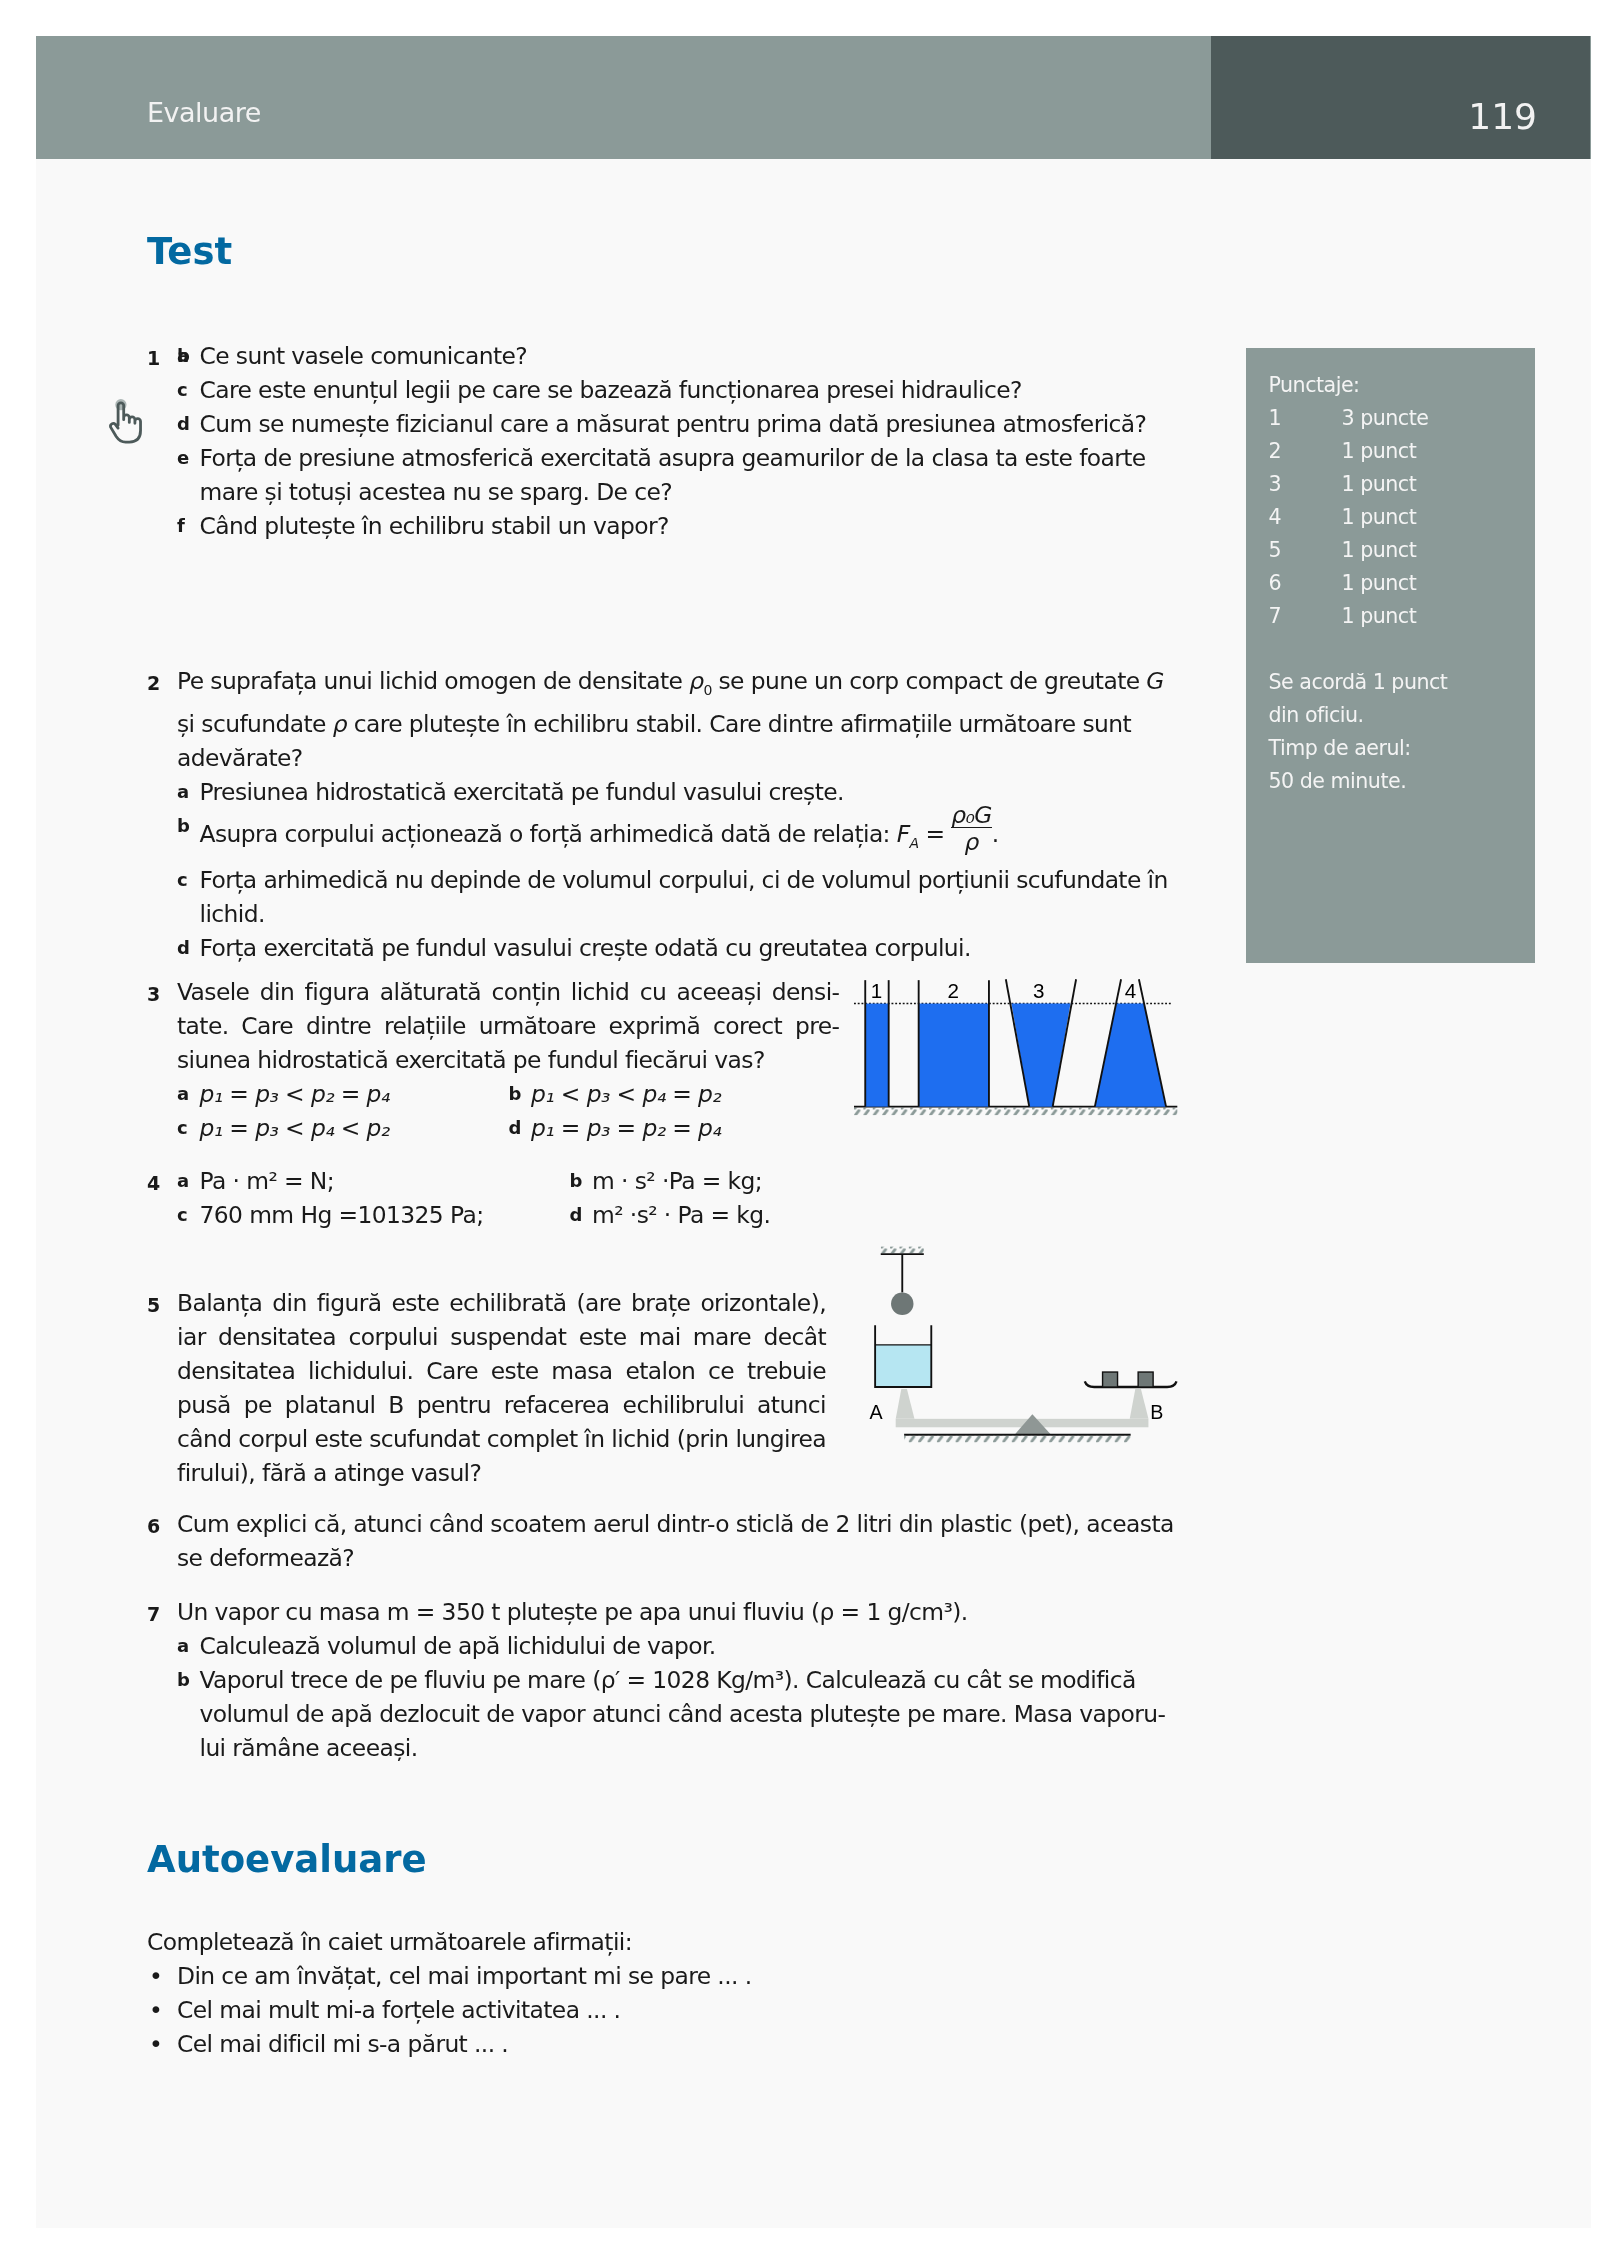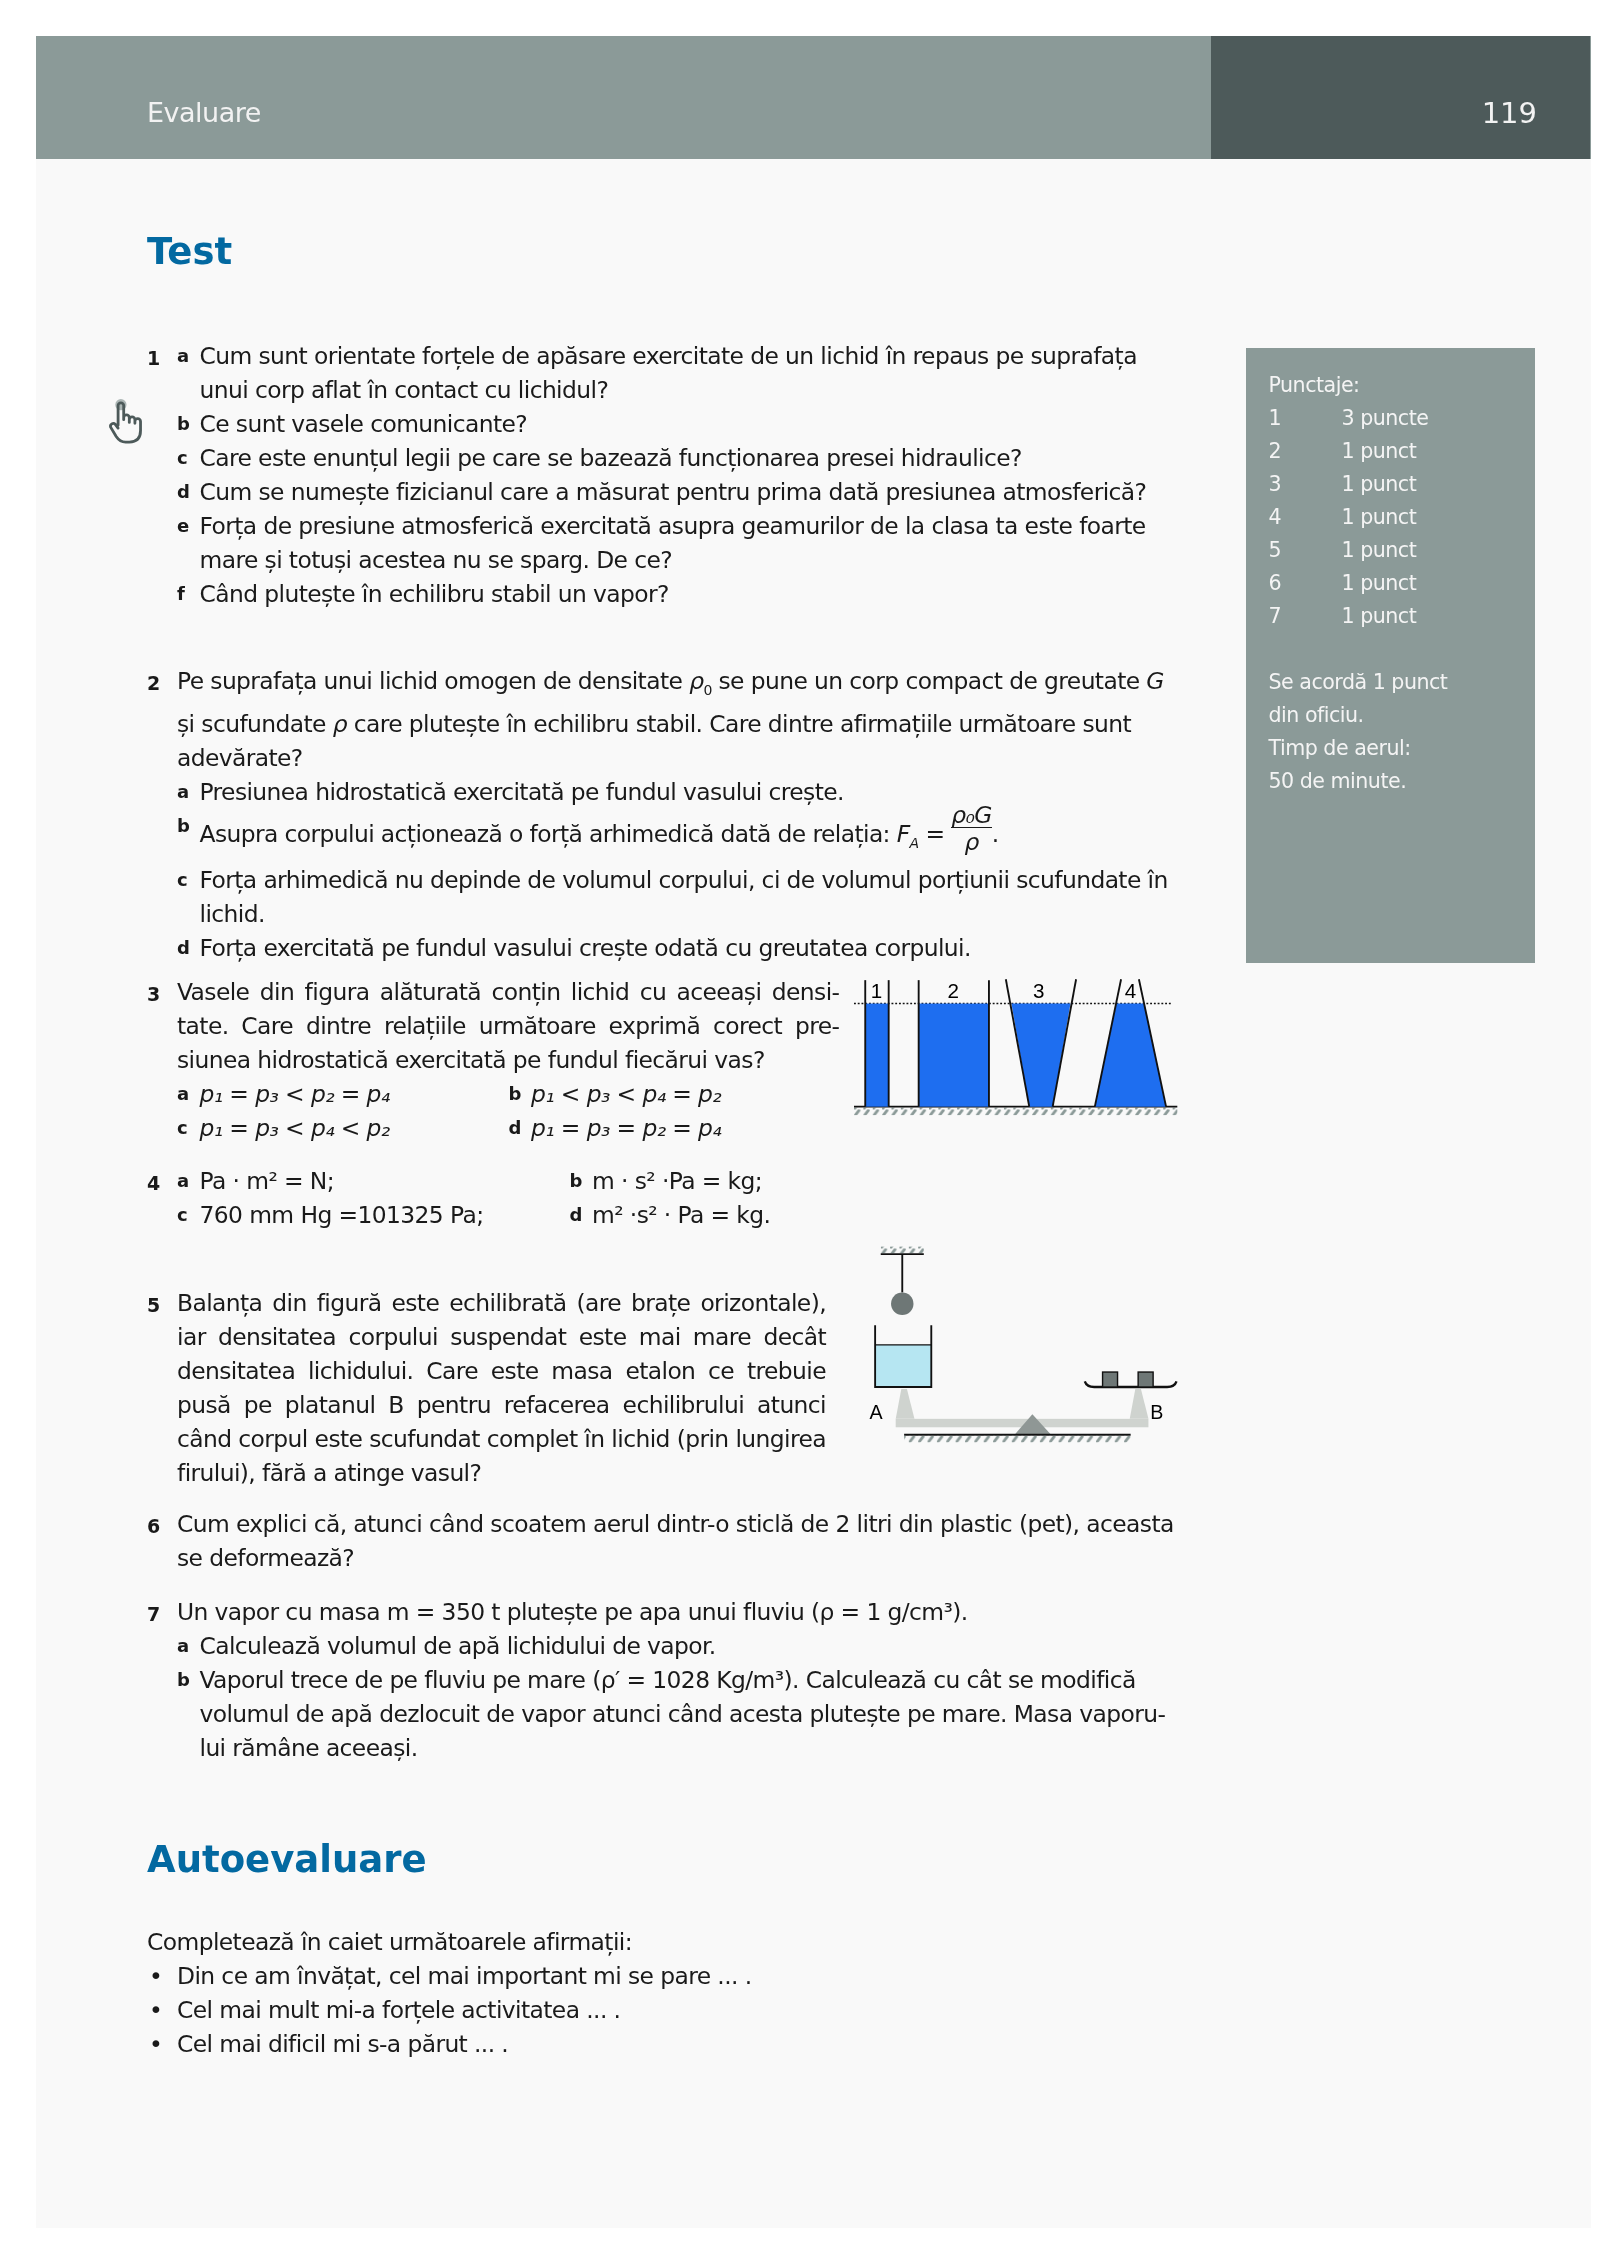--- a/index.html
+++ b/index.html
@@ -1,21 +1,21 @@
 <!DOCTYPE html>
 <html style="font-size:15px"><head>
 <meta charset="utf-8">
 <style>
   html, body { margin:0; padding:0; }
   body { width:1623px; height:2265px; background:#ffffff; position:relative; font-family:"Liberation Sans", sans-serif; color:#1a1a1a; overflow:hidden; }
   .page { position:absolute; left:36px; top:36px; width:1555px; height:2192px; background:#f9f9f9; }
   .header { position:absolute; left:36px; top:36px; width:1555px; height:123px; background:#8b9a98; }
   .header-dark { position:absolute; left:1211px; top:36px; width:379px; height:123px; background:#4d5a5a; }
   .header-title { position:absolute; left:147px; top:97px; font-size:27px; color:#f2f2f2; font-family:"DejaVu Sans", sans-serif; font-weight:normal; letter-spacing:-0.5px; }
-  .page-number { position:absolute; right:86px; top:96px; font-size:29px; color:#f2f2f2; font-family:"DejaVu Sans", sans-serif; }
+  .page-number { position:absolute; right:86px; top:96px; font-size:36px; color:#f2f2f2; font-family:"DejaVu Sans", sans-serif; }
   h1 { margin:0; position:absolute; font-weight:bold; color:#0369a1; font-family:"DejaVu Sans", sans-serif; }
   .title-test { left:147px; top:230px; font-size:37px; }
   .title-auto { left:147px; top:1838px; font-size:37px; }
 
   .q { position:absolute; left:147px; font-size:23.4px; line-height:34px; font-family:"DejaVu Sans", sans-serif; letter-spacing:-0.6px; }
   .q .num { position:absolute; left:0; font-weight:bold; font-size:19px; }
   .q .stem { margin-left:30px; }
   .sub { position:relative; margin-left:30px; padding-left:22.5px; }
   .sub .let { position:absolute; left:0; font-weight:bold; font-size:18px; }
   .two-col { display:flex; margin-left:30px; }
@@ -50,21 +50,21 @@
 
 <h1 class="title-test">Test</h1>
 
 <svg class="hand-icon" viewBox="0 0 46 52">
   <circle cx="17" cy="8" r="6" fill="#8b9a98" opacity="0.7"></circle>
   <path d="M14 30 V9 a3 3 0 0 1 6 0 V24 M20 22 a3 3 0 0 1 6 0 V27 M26 24 a3 3 0 0 1 6 0 V28 M32 26 a3 3 0 0 1 6 0 V36 q0 12 -12 12 h-4 q-6 0 -10 -6 L6 32 a3 3 0 0 1 5 -3 L14 33" fill="none" stroke="#4d5a5a" stroke-width="3" stroke-linecap="round" stroke-linejoin="round"></path>
 </svg>
 
 <div class="q" style="top:339px; width:1031px;">
   <span class="num" style="top:1.9px;">1</span>
-  <div class="sub"><span class="let">a</span><span>Cum sunt orientate forțele de apăsare exercitate de un lichid în repaus pe suprafața unui corp aflat în contact cu lichidul?</span></div>
+  <div class="sub"><span class="let">a</span></div>
   <div class="sub"><span class="let">b</span><span>Ce sunt vasele comunicante?</span></div>
   <div class="sub"><span class="let">c</span><span>Care este enunțul legii pe care se bazează funcționarea presei hidraulice?</span></div>
   <div class="sub"><span class="let">d</span><span>Cum se numește fizicianul care a măsurat pentru prima dată presiunea atmosferică?</span></div>
   <div class="sub"><span class="let">e</span><span>Forța de presiune atmosferică exercitată asupra geamurilor de la clasa ta este foarte mare și totuși acestea nu se sparg. De ce?</span></div>
   <div class="sub"><span class="let">f</span><span>Când plutește în echilibru stabil un vapor?</span></div>
 </div>
 
 <div class="q" style="top:664px; width:1031px;">
   <span class="num" style="top:1.9px;">2</span>
   <div class="stem"><span>Pe suprafața unui lichid omogen de densitate </span><i>ρ</i><sub>0</sub><span> se pune un corp compact de greutate </span><i>G</i><span> și scufundate </span><i>ρ</i><span> care plutește în echilibru stabil. Care dintre afirmațiile următoare sunt adevărate?</span></div>

